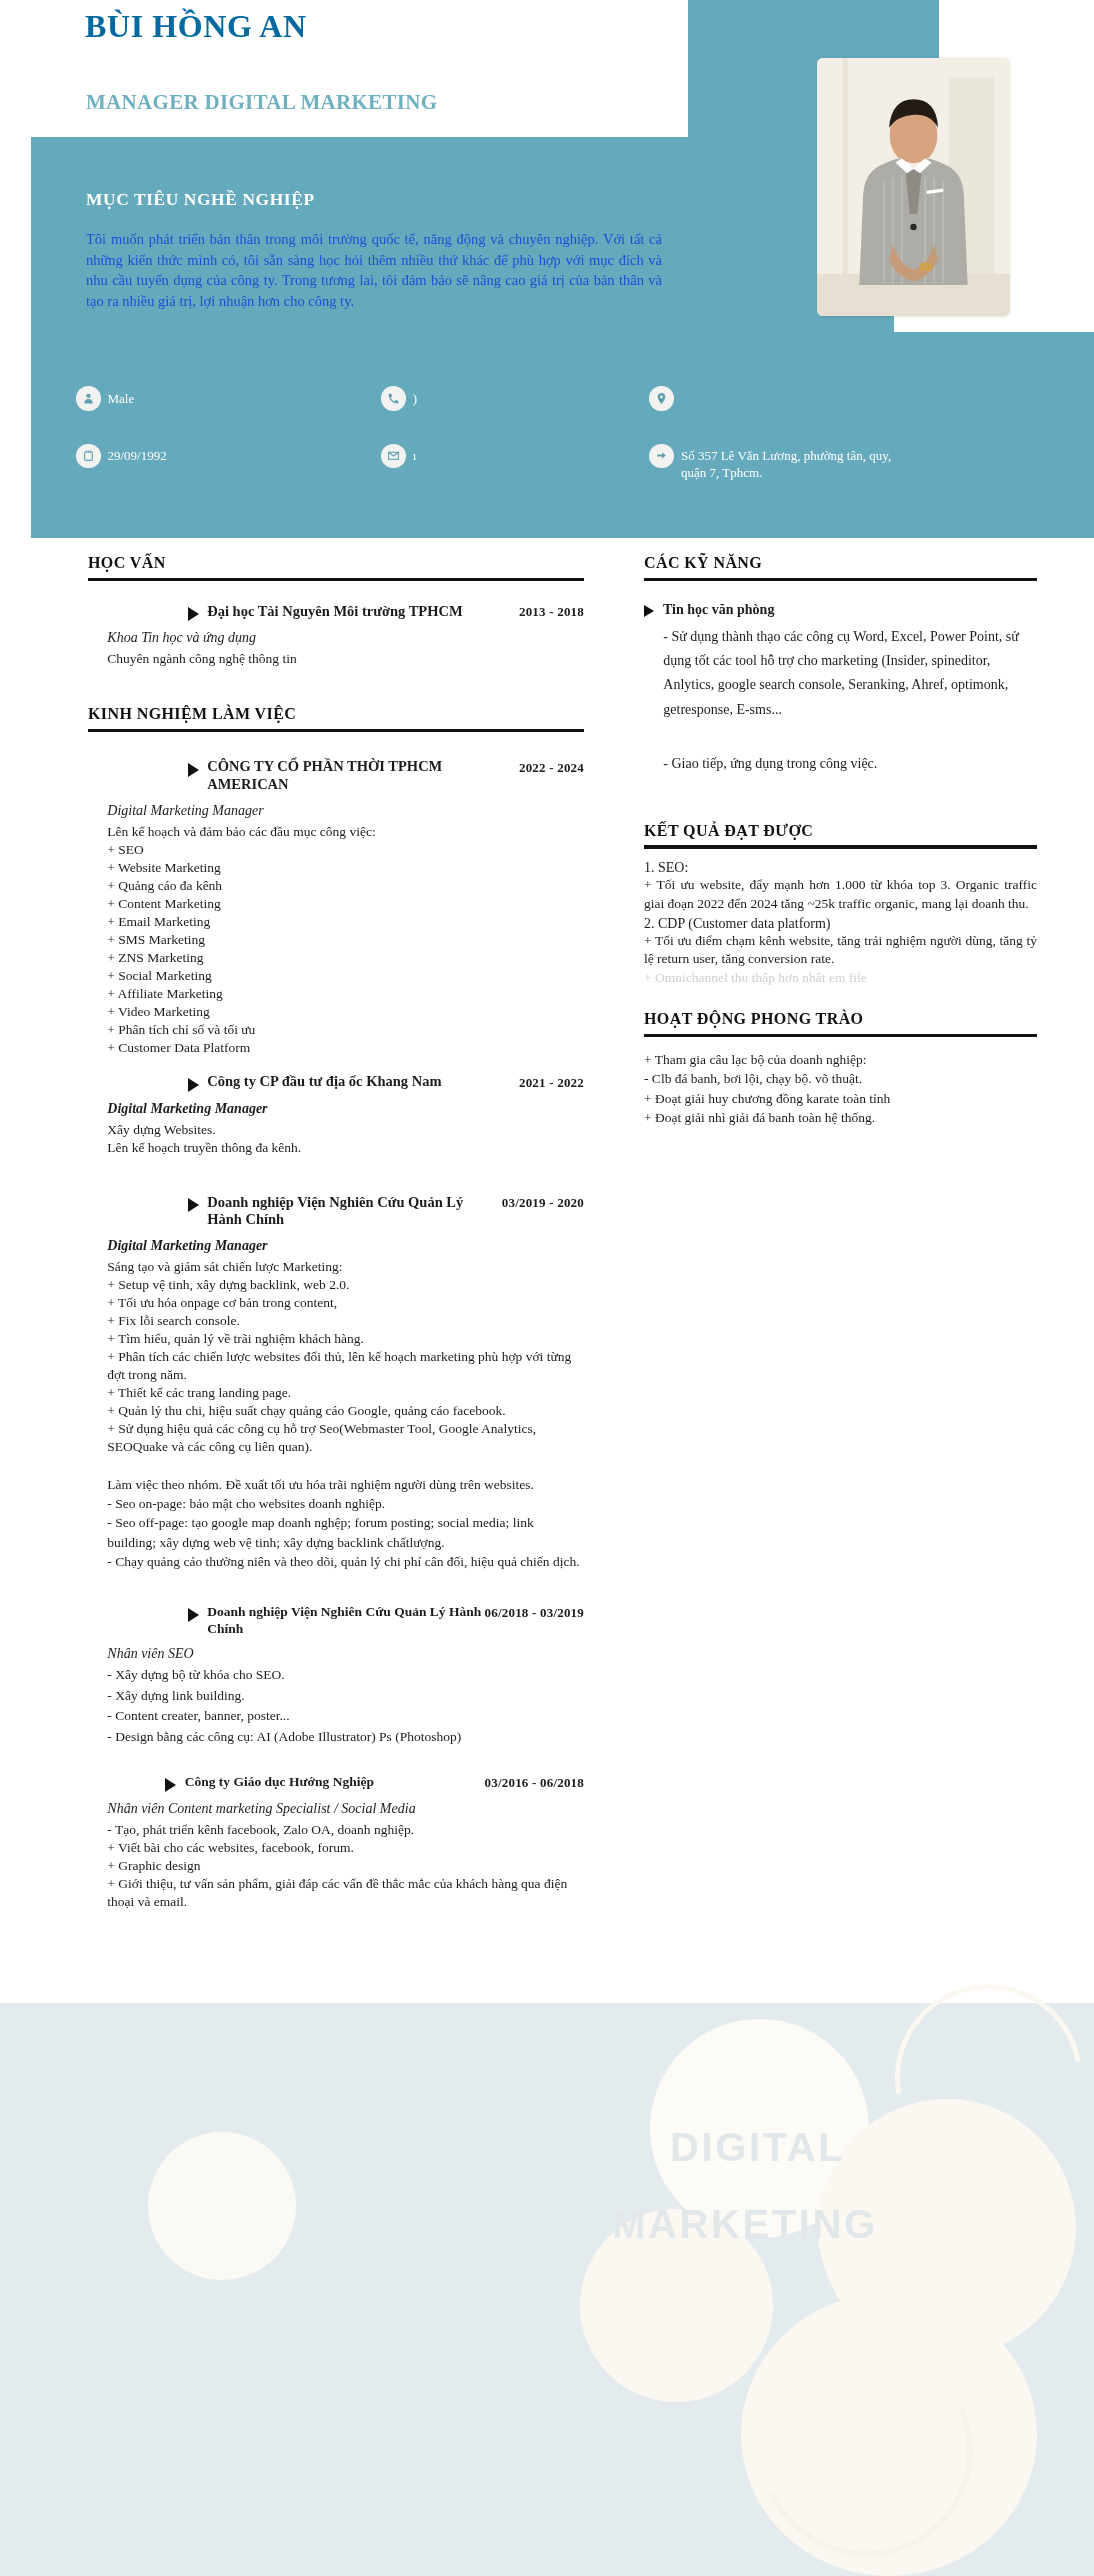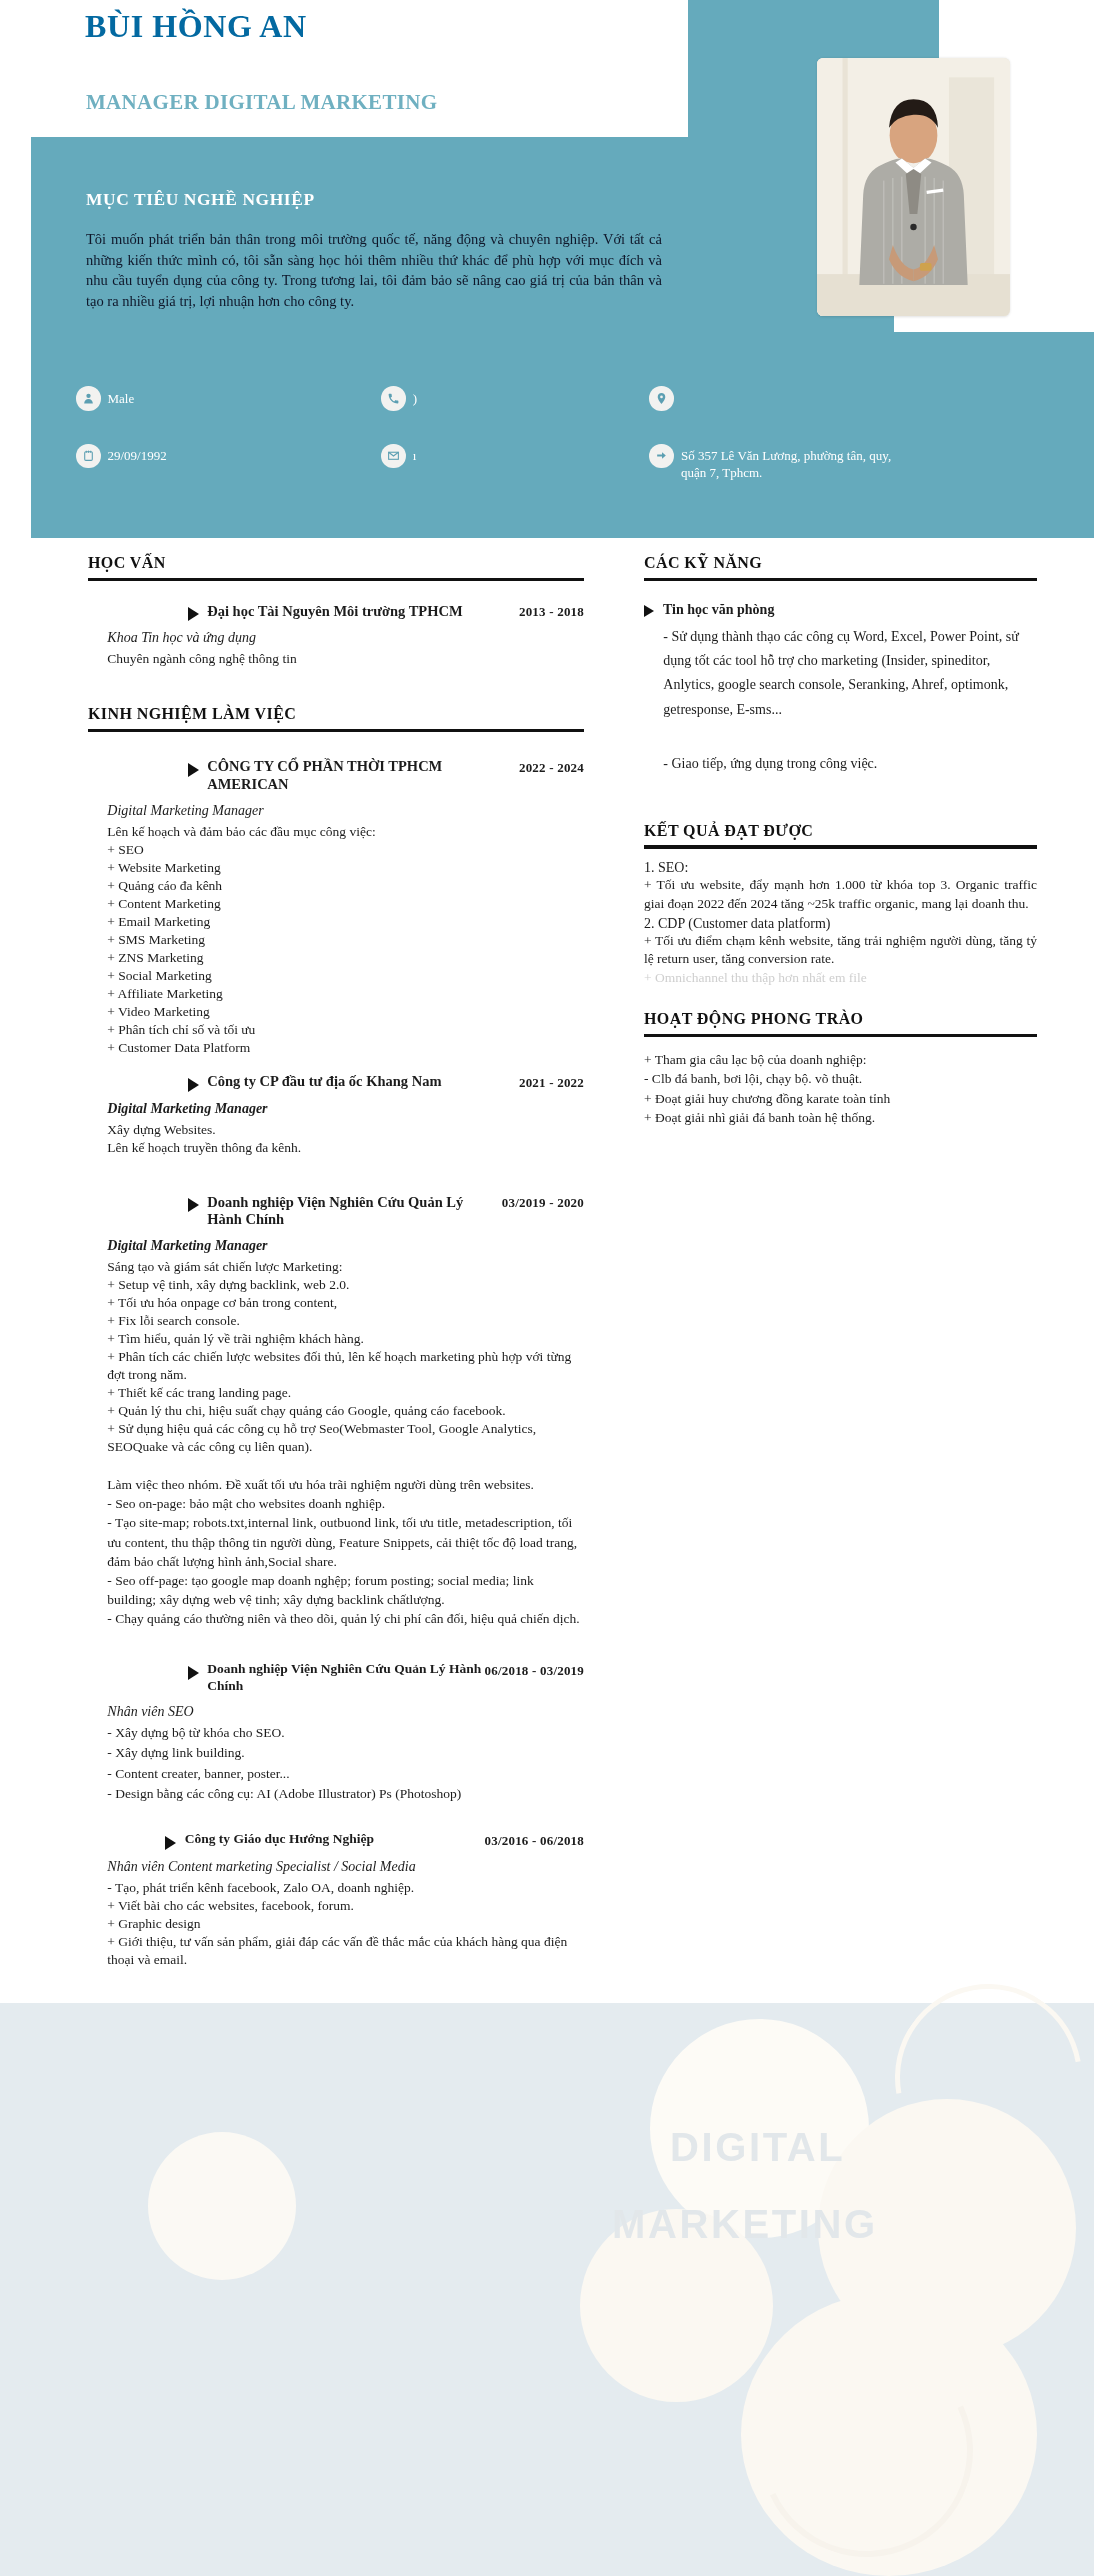--- a/index.html
+++ b/index.html
@@ -44,21 +44,21 @@
     font-size:21px; font-weight:bold; letter-spacing:0.3px;
     color:#6fb0c1;
   }
 
   .obj-title {
     position:absolute; left:86px; top:189px;
     font-size:17.4px; font-weight:bold; color:#ffffff; letter-spacing:0.6px;
   }
   .obj-text {
     position:absolute; left:86px; top:229px; width:576px;
-    font-size:14.5px; line-height:1.42; color:#0f172a; text-align:justify;
+    font-size:14.5px; line-height:1.42; color:#1d4ed8; text-align:justify;
   }
 
   
   .contacts { position:absolute; left:76px; top:386px; width:818px; }
   .crow { display:flex; margin-bottom:33px; }
   .citem { display:flex; align-items:flex-start; }
   .citem.c1 { width:322px; }
   .citem.c2 { width:283px; }
   .citem.c3 { width:258px; }
   .cicon {
@@ -339,21 +339,20 @@
           <div>+ Fix lỗi search console.</div>
           <div>+ Tìm hiểu, quản lý về trãi nghiệm khách hàng.</div>
           <div>+ Phân tích các chiến lược websites đối thủ, lên kế hoạch marketing phù hợp với từng đợt trong năm.</div>
           <div>+ Thiết kế các trang landing page.</div>
           <div>+ Quản lý thu chi, hiệu suất chạy quảng cáo Google, quảng cáo facebook.</div>
           <div>+ Sử dụng hiệu quả các công cụ hỗ trợ Seo(Webmaster Tool, Google Analytics, SEOQuake và các công cụ liên quan).</div>
         </div>
         <div class="lines" style="margin-top:19.3px;">
           <div class="blk">Làm việc theo nhóm. Đề xuất tối ưu hóa trãi nghiệm người dùng trên websites.</div>
           <div class="blk">- Seo on-page: bảo mật cho websites doanh nghiệp.</div>
-          <div class="blk">- Tạo site-map; robots.txt,internal link, outbuond link, tối ưu title, metadescription, tối ưu content, thu thập thông tin người dùng, Feature Snippets, cải thiệt tốc độ load trang, đảm bảo chất lượng hình ảnh,Social share.</div>
           <div class="blk">- Seo off-page: tạo google map doanh nghệp; forum posting; social media; link building; xây dựng web vệ tinh; xây dựng backlink chấtlượng.</div>
           <div class="blk"> - Chạy quảng cáo thường niên và theo dõi, quản lý chi phí cân đối, hiệu quả chiến dịch.</div>
         </div>
       </div>
 
       <div class="entry" style="margin-top:33px;">
         <div class="entry-head">
           <span class="tri"></span>
           <span class="org small">Doanh nghiệp Viện Nghiên Cứu Quản Lý Hành Chính</span>
         </div>

